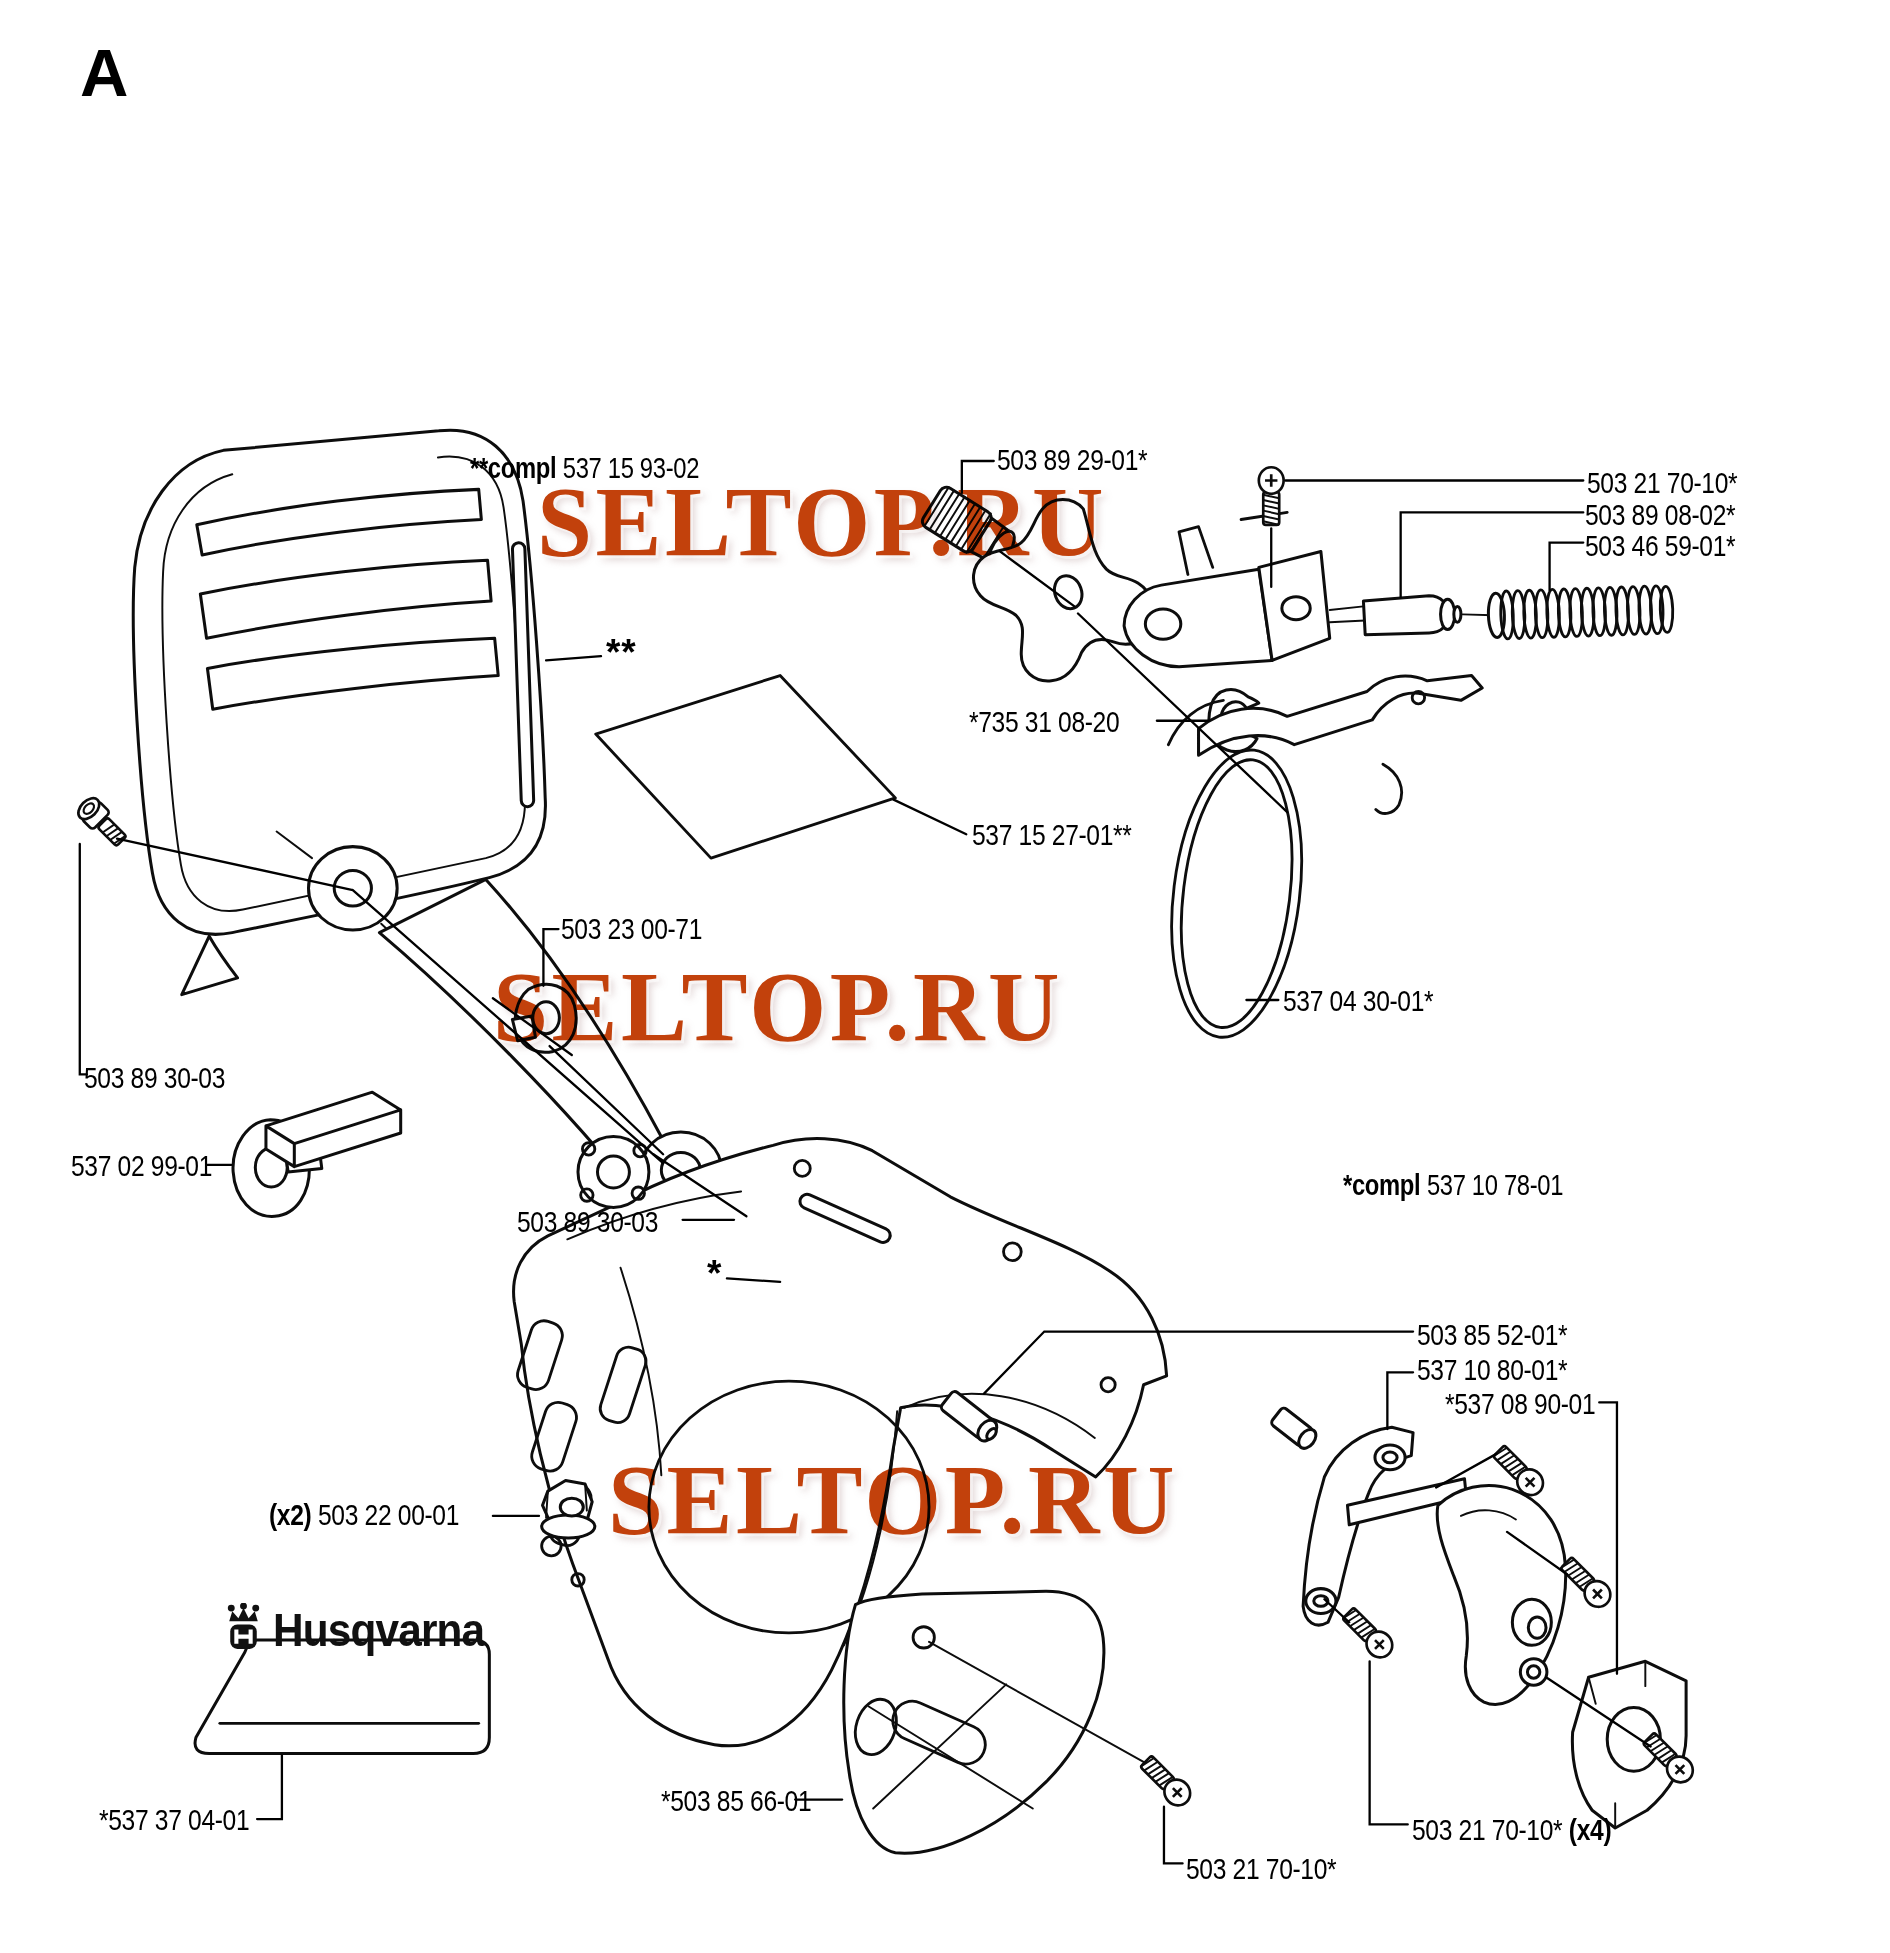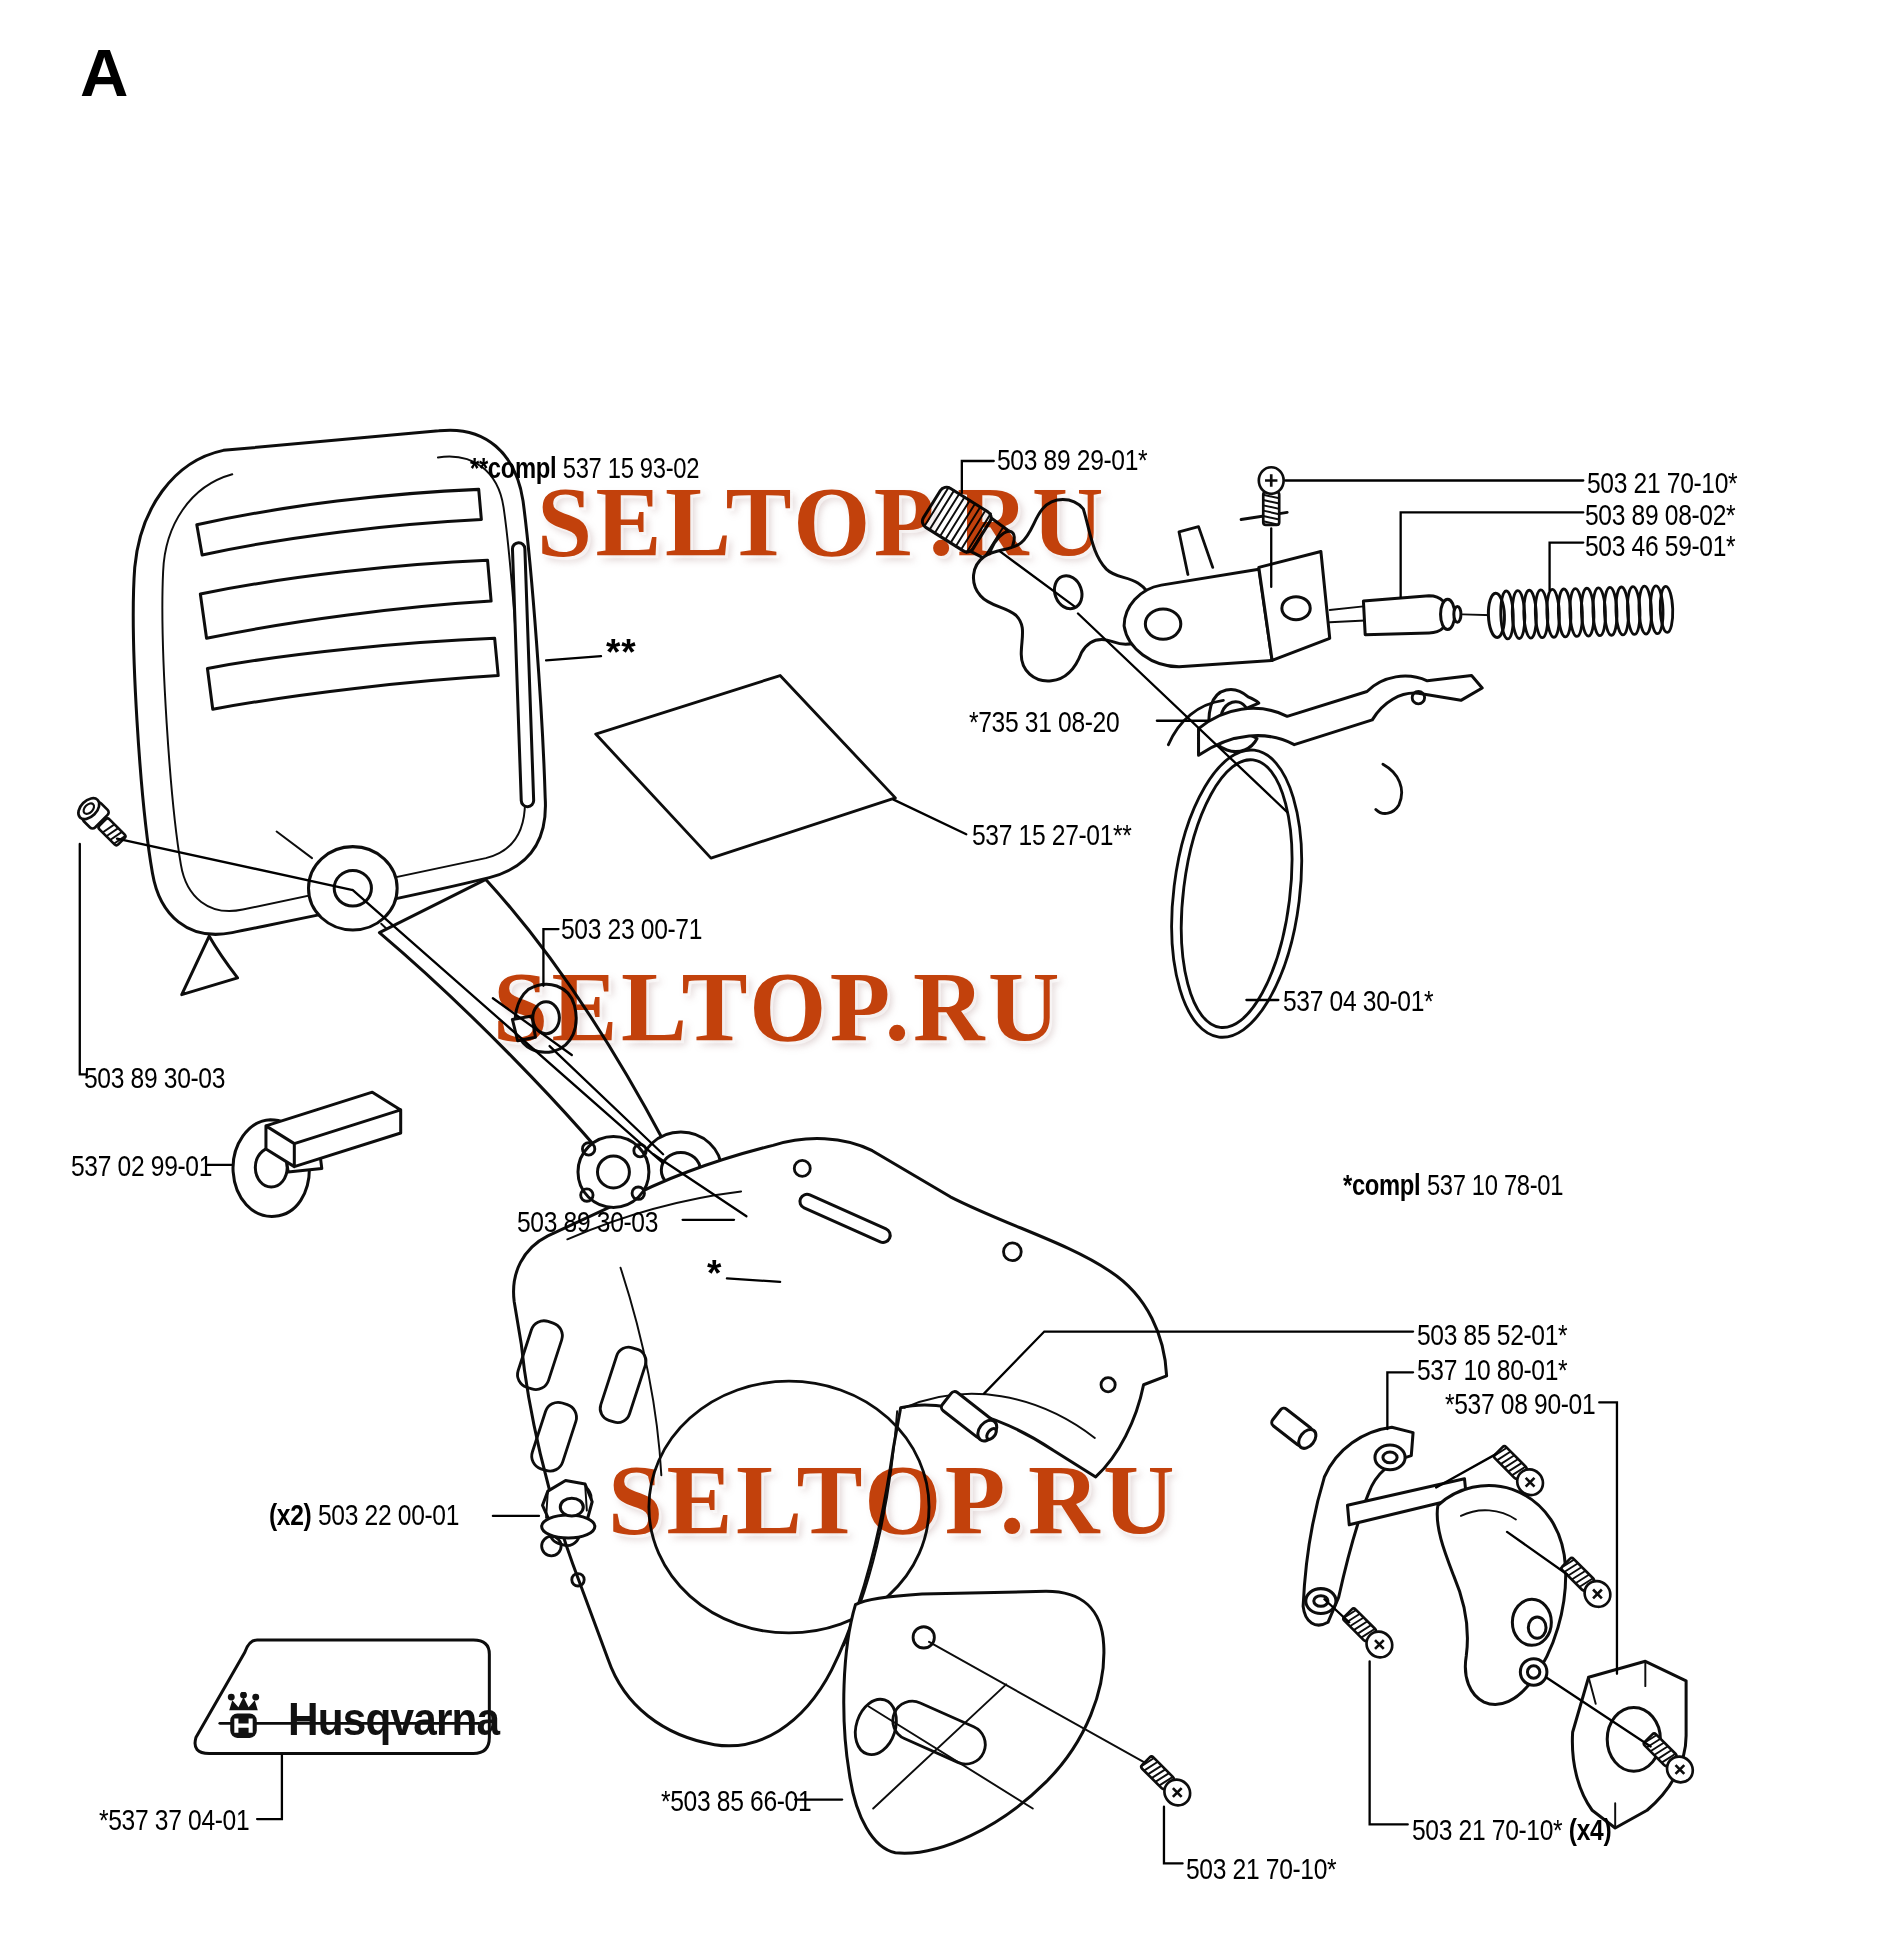--- a/index.html
+++ b/index.html
@@ -25,21 +25,21 @@
     white-space:nowrap; transform:scaleX(0.82); transform-origin:0 0; line-height:1.05;
   }
   .lbl .b { font-weight:bold; }
   .lbl .b:not(:empty) { margin-right:8px; }
   .lbl .s:not(:empty) { margin-left:8px; font-weight:bold; }
   .lbl.title { font-size:29px; }
   .page-letter {
     position:absolute; left:80px; top:34px; font-size:67px; font-weight:bold; color:#000;
   }
   .marker { position:absolute; font-size:37px; font-weight:bold; color:#000; letter-spacing:0.9px; }
-  .plate-content { position:absolute; left:223px; top:1692px; width:254px; display:flex; align-items:center; gap:24px; }
+  .plate-content { position:absolute; left:223px; top:1603px; width:254px; display:flex; align-items:center; gap:9px; }
   .plate-content .brand { font-size:46px; font-weight:bold; color:#111; letter-spacing:-0.9px; transform:scaleX(0.92); transform-origin:0 50%; }
 </style>
 </head>
 <body>
 
 <div class="canvas">
 
   <svg class="art" width="1890" height="1953" viewBox="0 0 2132 2203">
     <defs>
 

